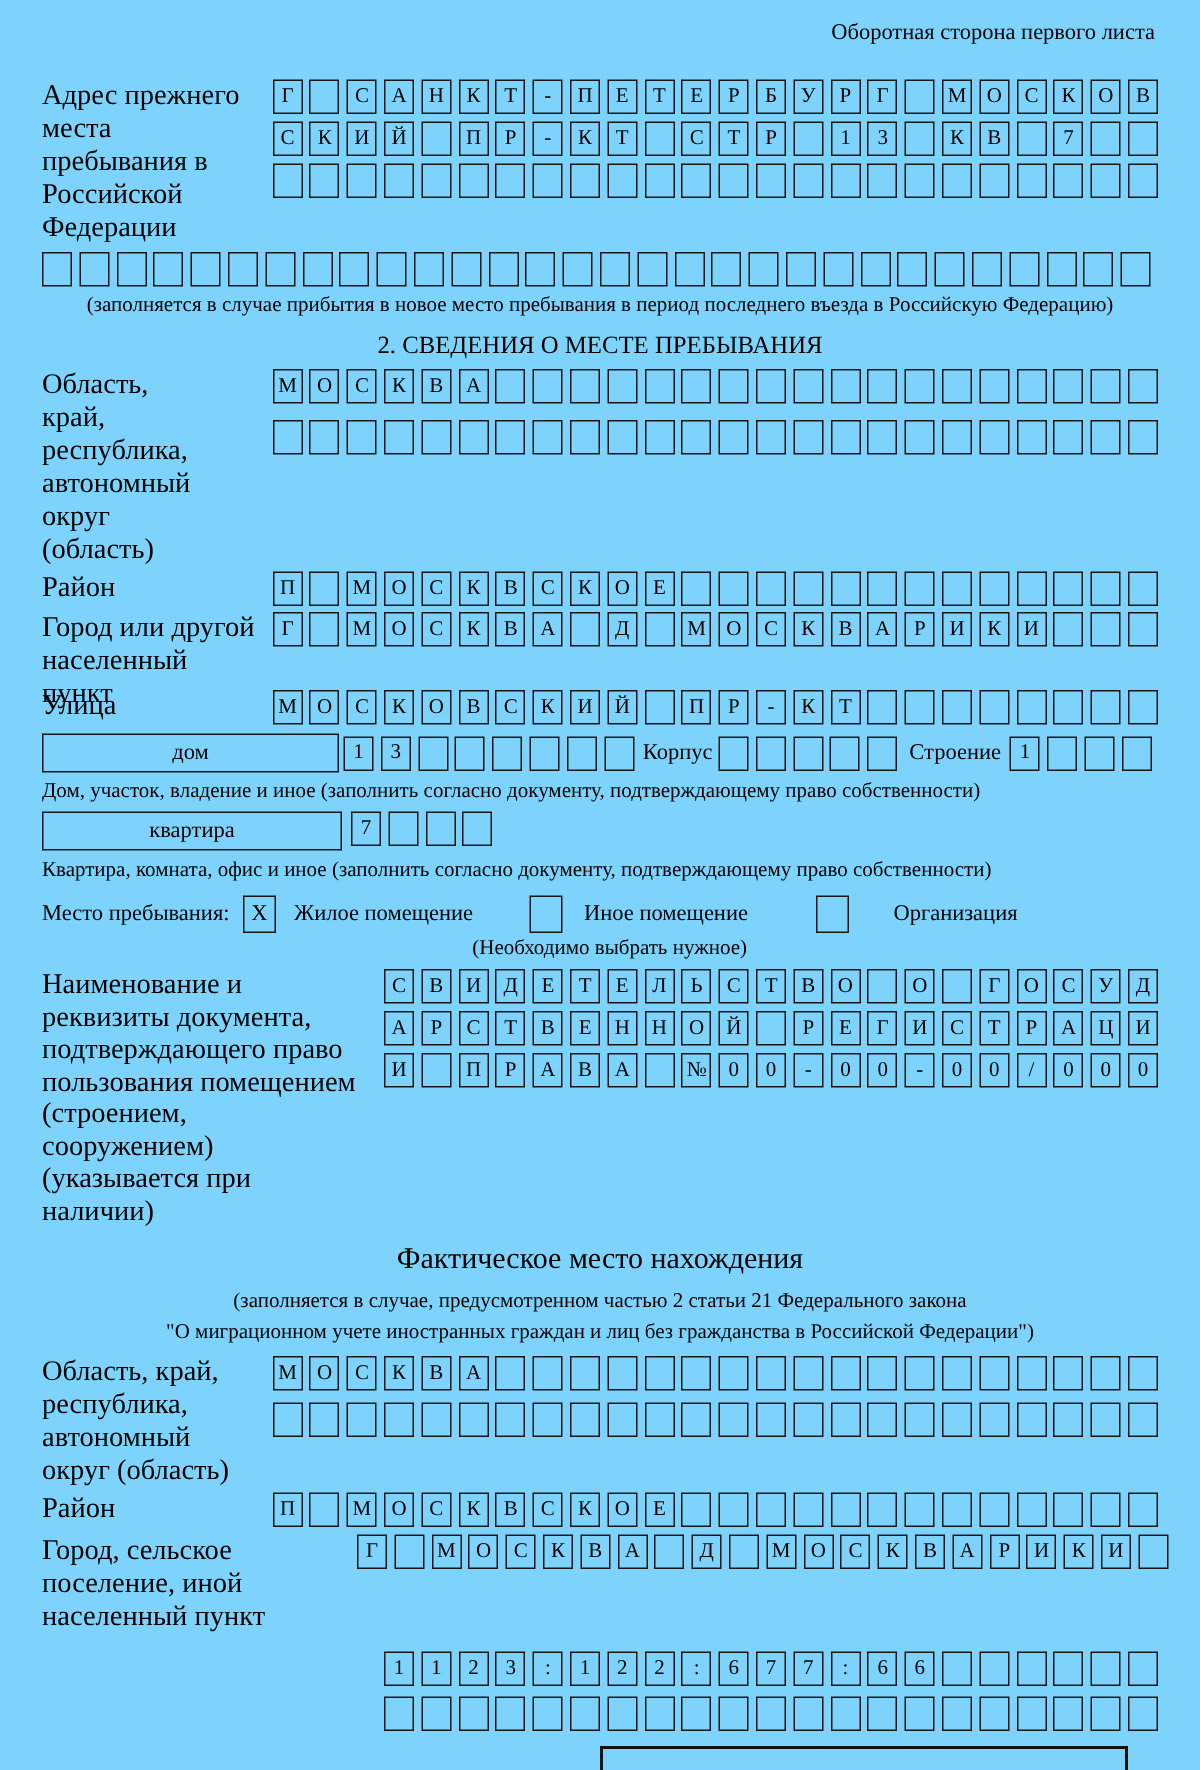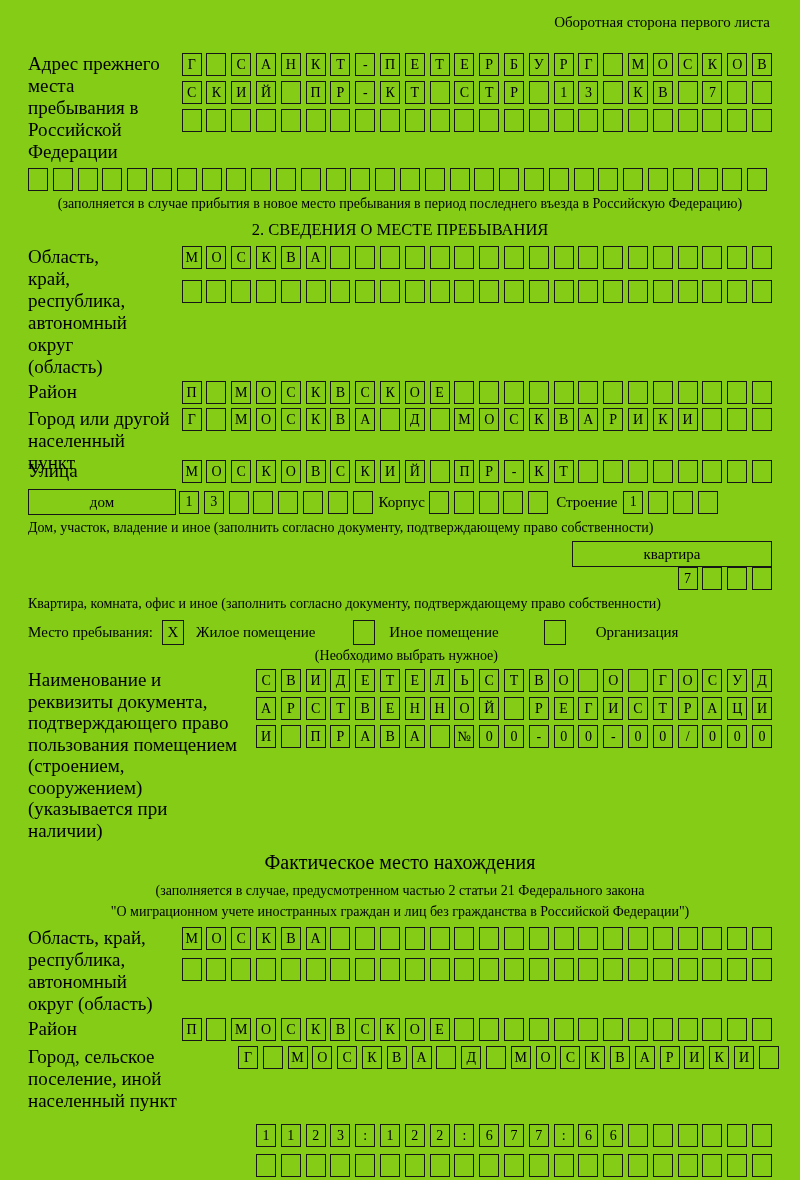--- a/index.html
+++ b/index.html
@@ -1,20 +1,20 @@
 <!DOCTYPE html>
 <html><head>
 <meta charset="utf-8">
 <style>
   * { margin:0; padding:0; box-sizing:border-box; }
   html,body { background:#ffffff; }
   body { font-family:"Liberation Serif","DejaVu Serif",serif; color:#000; }
   .page {
     position:relative; width:800px; height:1180px; margin:0 auto;
-    background:#84cc16; padding:14px 28px 0 28px; overflow:hidden;
+    background:#7dd3fc; padding:14px 28px 0 28px; overflow:hidden;
   }
   .header-note { text-align:right; font-size:15px; padding-right:2px; }
 
   .frow { display:flex; align-items:flex-start; }
   .lbl { font-size:19px; line-height:22px; flex:none; }
   .boxcol { margin-left:auto; }
   .boxcol .boxrow + .boxrow { margin-top:5px; }
   .boxrow { display:flex; flex:none; }
   .ml-auto { margin-left:auto; }
 
@@ -27,21 +27,21 @@
   .cell:last-child { margin-right:0; }
 
   .caption { font-size:14px; line-height:18px; }
   .center { text-align:center; }
   .h2 { font-size:16.5px; font-weight:normal; text-align:center; }
 
   .field-box {
     border:1.5px solid #161616; height:26px; display:flex;
     align-items:center; justify-content:center; font-size:15px; flex:none;
   }
-  .dom-box { width:148px; }
+  .dom-box { width:198px; }
   .kv-box  { width:200px; }
   .inline-lbl { font-size:15px; line-height:26px; flex:none; }
 
   .checkbox {
     display:inline-flex; flex:none; width:22px; height:25px;
     border:1.8px solid #161616; align-items:center; justify-content:center;
     font-size:15px;
   }
   .mesto-row { align-items:center; font-size:15px; }
 
@@ -347,21 +347,21 @@
     <div class="inline-lbl" style="margin-left:8px;">Строение</div>
     <div class="boxrow" style="margin-left:6px;">
         <span class="cell">1</span>
         <span class="cell"></span>
         <span class="cell"></span>
         <span class="cell"></span>
       </div>
   </div>
   <div class="caption" style="margin-top:4px;">Дом, участок, владение и иное (заполнить согласно документу, подтверждающему право собственности)</div>
 
-  <div class="frow" style="margin-top:4px; align-items:flex-end;flex-direction:column;">
+  <div class="frow" style="margin-top:4px; align-items:flex-start;">
     <div class="field-box kv-box">квартира</div>
     <div class="boxrow" style="margin-left:6px;">
         <span class="cell">7</span>
         <span class="cell"></span>
         <span class="cell"></span>
         <span class="cell"></span>
       </div>
   </div>
   <div class="caption" style="margin-top:5px;">Квартира, комната, офис и иное (заполнить согласно документу, подтверждающему право собственности)</div>
 

